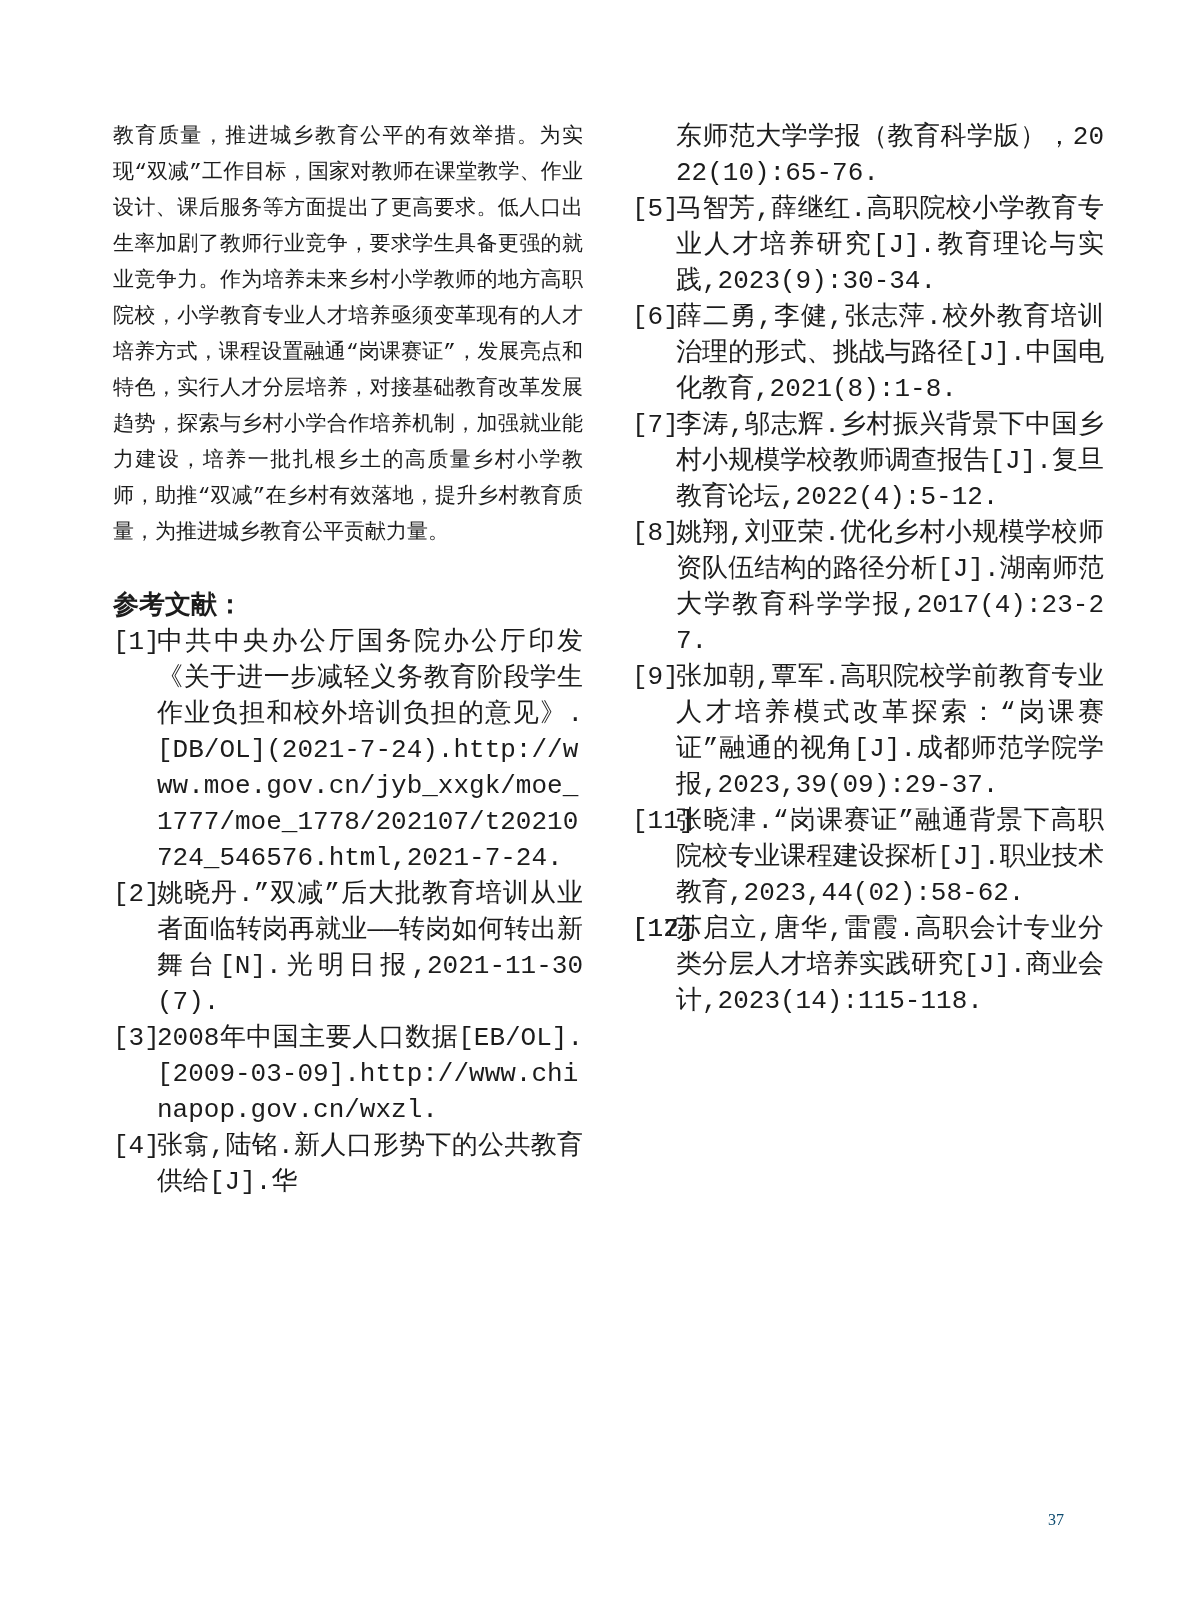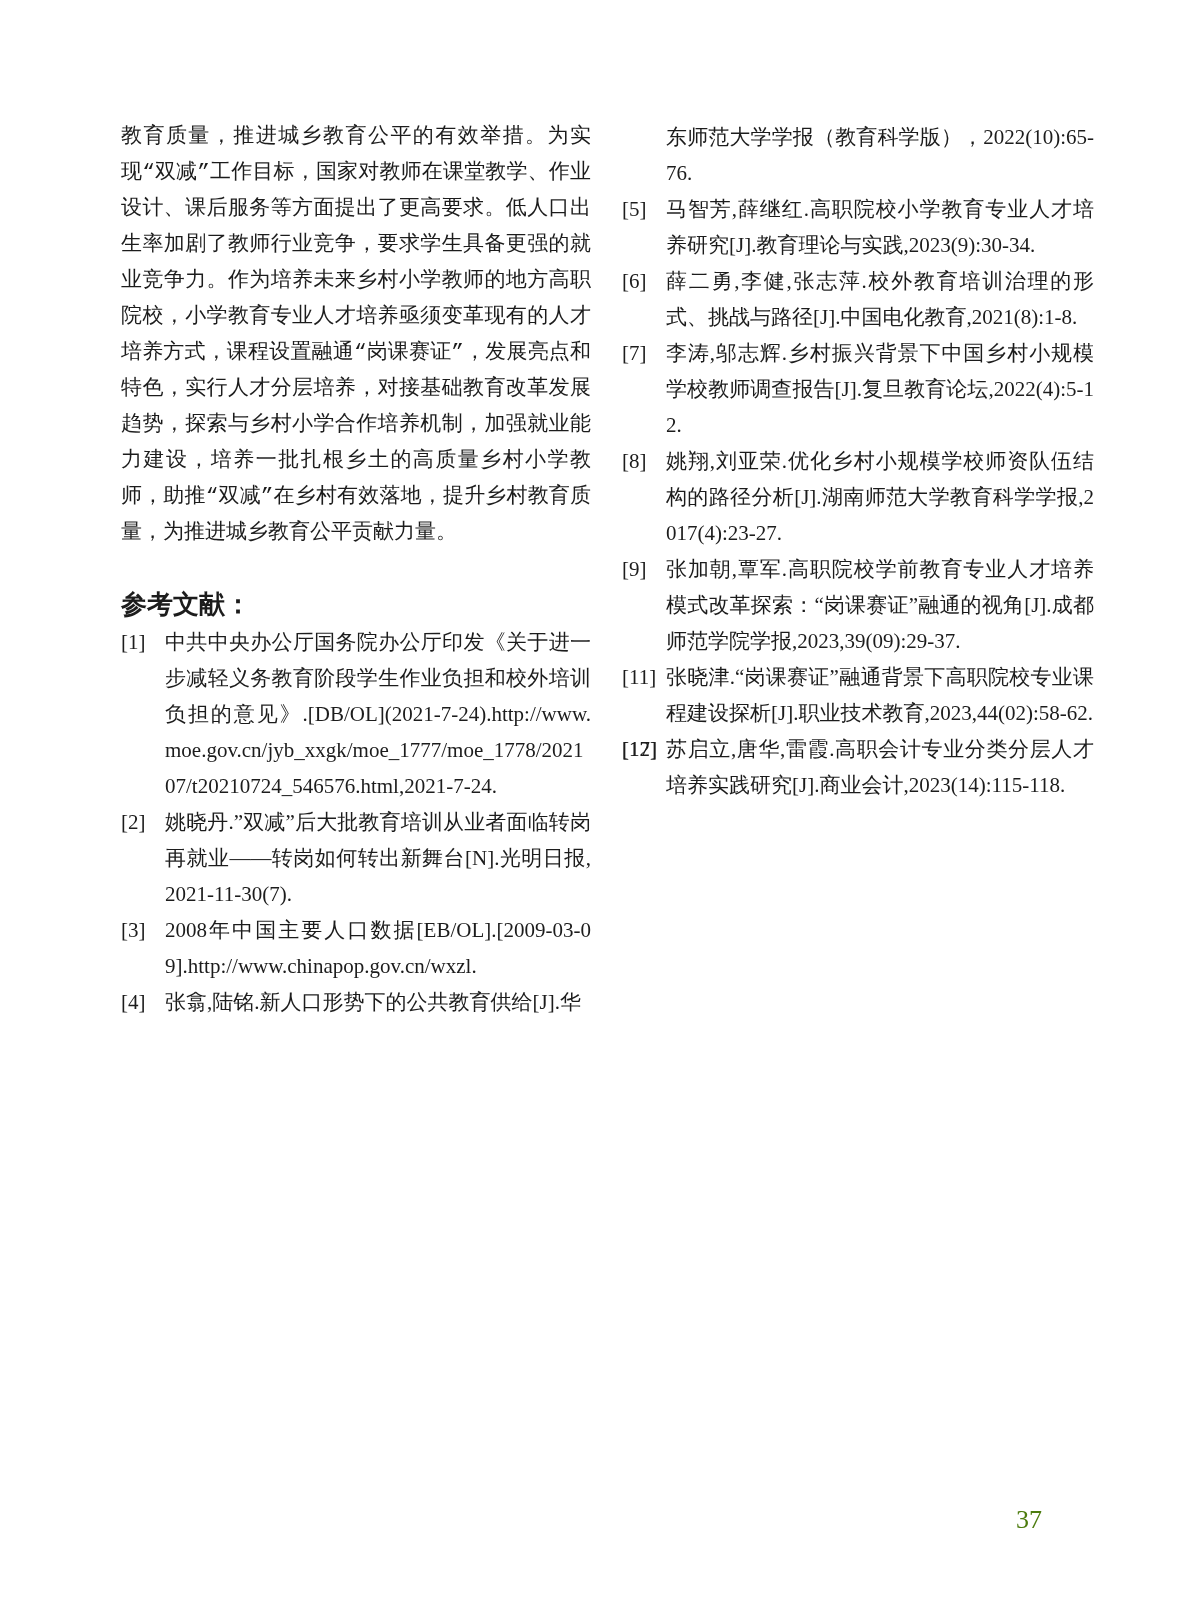--- a/index.html
+++ b/index.html
@@ -11,63 +11,61 @@
     font-family: "Liberation Mono", "DejaVu Sans Mono", monospace;
     color: #1c1c1c;
     overflow: hidden;
   }
   .page { position: absolute; inset: 0; }
   .columns {
     position: absolute;
     top: 119px;
     left: 113px;
     display: flex;
-    gap: 31px;
-    margin-left: 8px;
+    gap: 49px;
   }
   .col-left  { width: 470px; }
   .col-right { width: 472px; }
 
   .body-par {
     margin: 0;
     font-size: 21px;
     line-height: 36px;
     text-align: justify;
     text-justify: inter-character;
   }
   .refs-heading {
     margin: 37px 0 0 0;
     font-size: 26px;
     line-height: 36px;
     font-weight: bold;
   }
   .ref {
     position: relative;
     padding-left: 44px;
-    font-size: 21px;
+    font-size: 26px;
     line-height: 36px;
     text-align: justify;
     text-justify: inter-character;
     word-break: break-all;
-    font-family: Liberation Serif, serif;
   }
   .ref .marker {
     position: absolute;
     left: 0;
     top: 0;
     word-break: normal;
   }
   .page-number {
     position: absolute;
     top: 1506px;
-    left: 1016px;
-    font-size: 26px;
+    left: 1048px;
+    font-size: 16px;
     line-height: 28px;
     font-family: "Liberation Serif", serif;
-    color: #4d7c0f;
+    color: #0c4a6e;
   }
 </style>
 </head>
 <body>
 
 <div class="page">
   <div class="columns">
 
     <div class="col col-left">
       <p class="body-par">教育质量，推进城乡教育公平的有效举措。为实现“双减”工作目标，国家对教师在课堂教学、作业设计、课后服务等方面提出了更高要求。低人口出生率加剧了教师行业竞争，要求学生具备更强的就业竞争力。作为培养未来乡村小学教师的地方高职院校，小学教育专业人才培养亟须变革现有的人才培养方式，课程设置融通“岗课赛证”，发展亮点和特色，实行人才分层培养，对接基础教育改革发展趋势，探索与乡村小学合作培养机制，加强就业能力建设，培养一批扎根乡土的高质量乡村小学教师，助推“双减”在乡村有效落地，提升乡村教育质量，为推进城乡教育公平贡献力量。</p>

